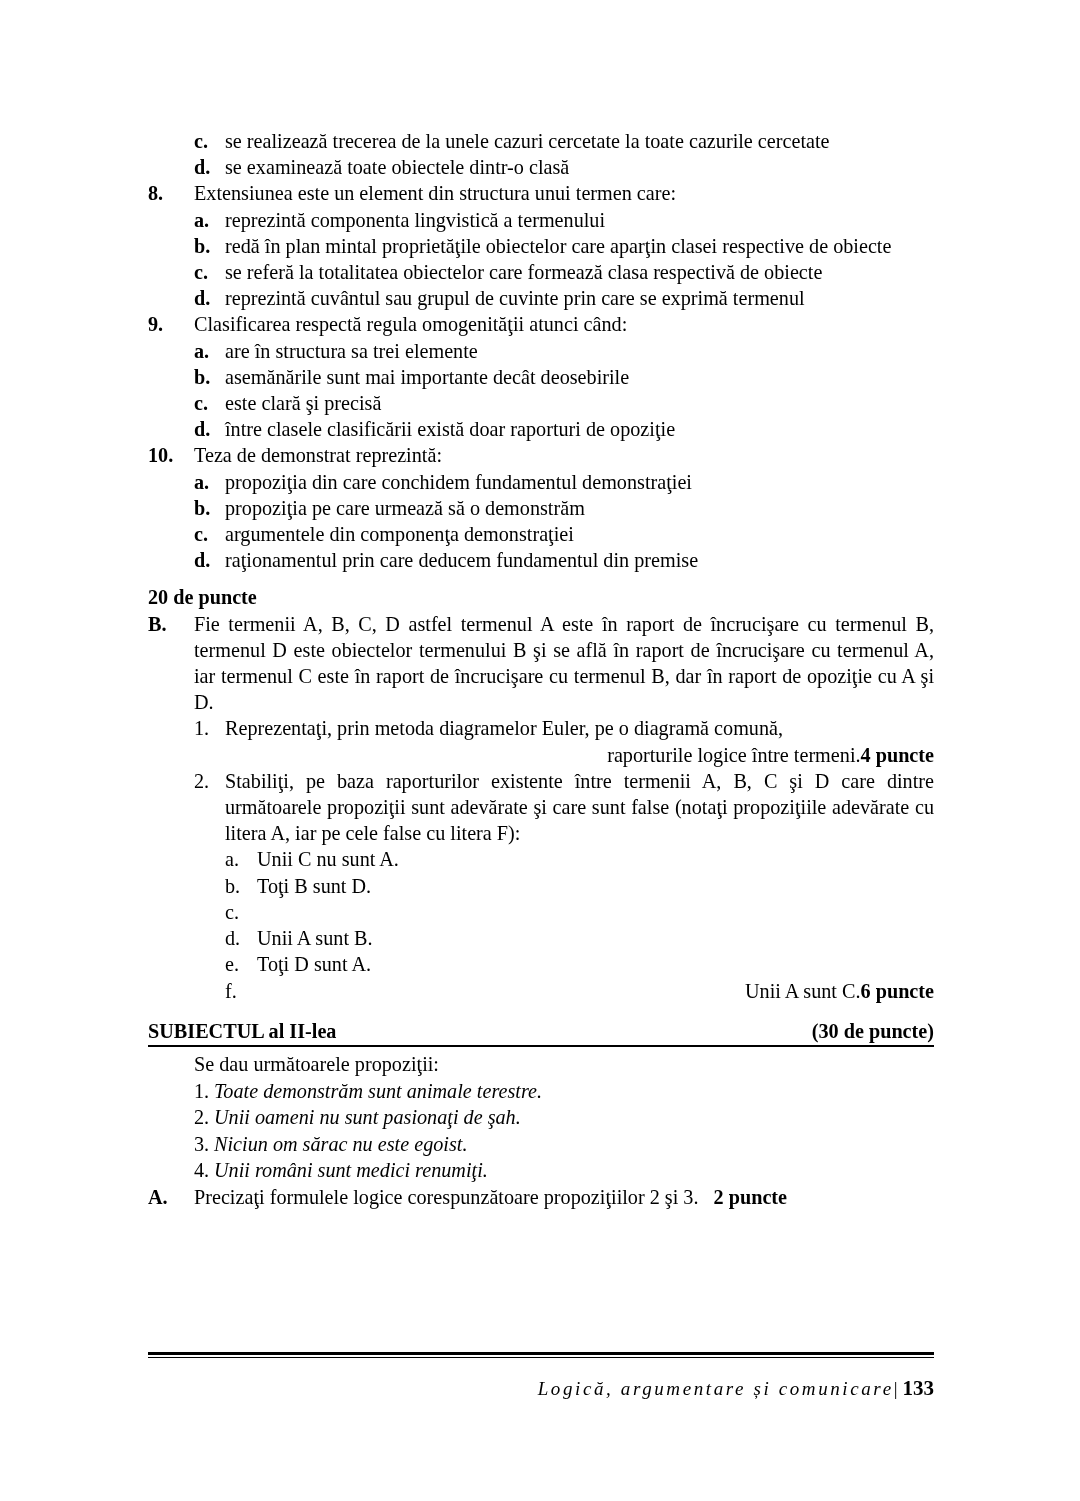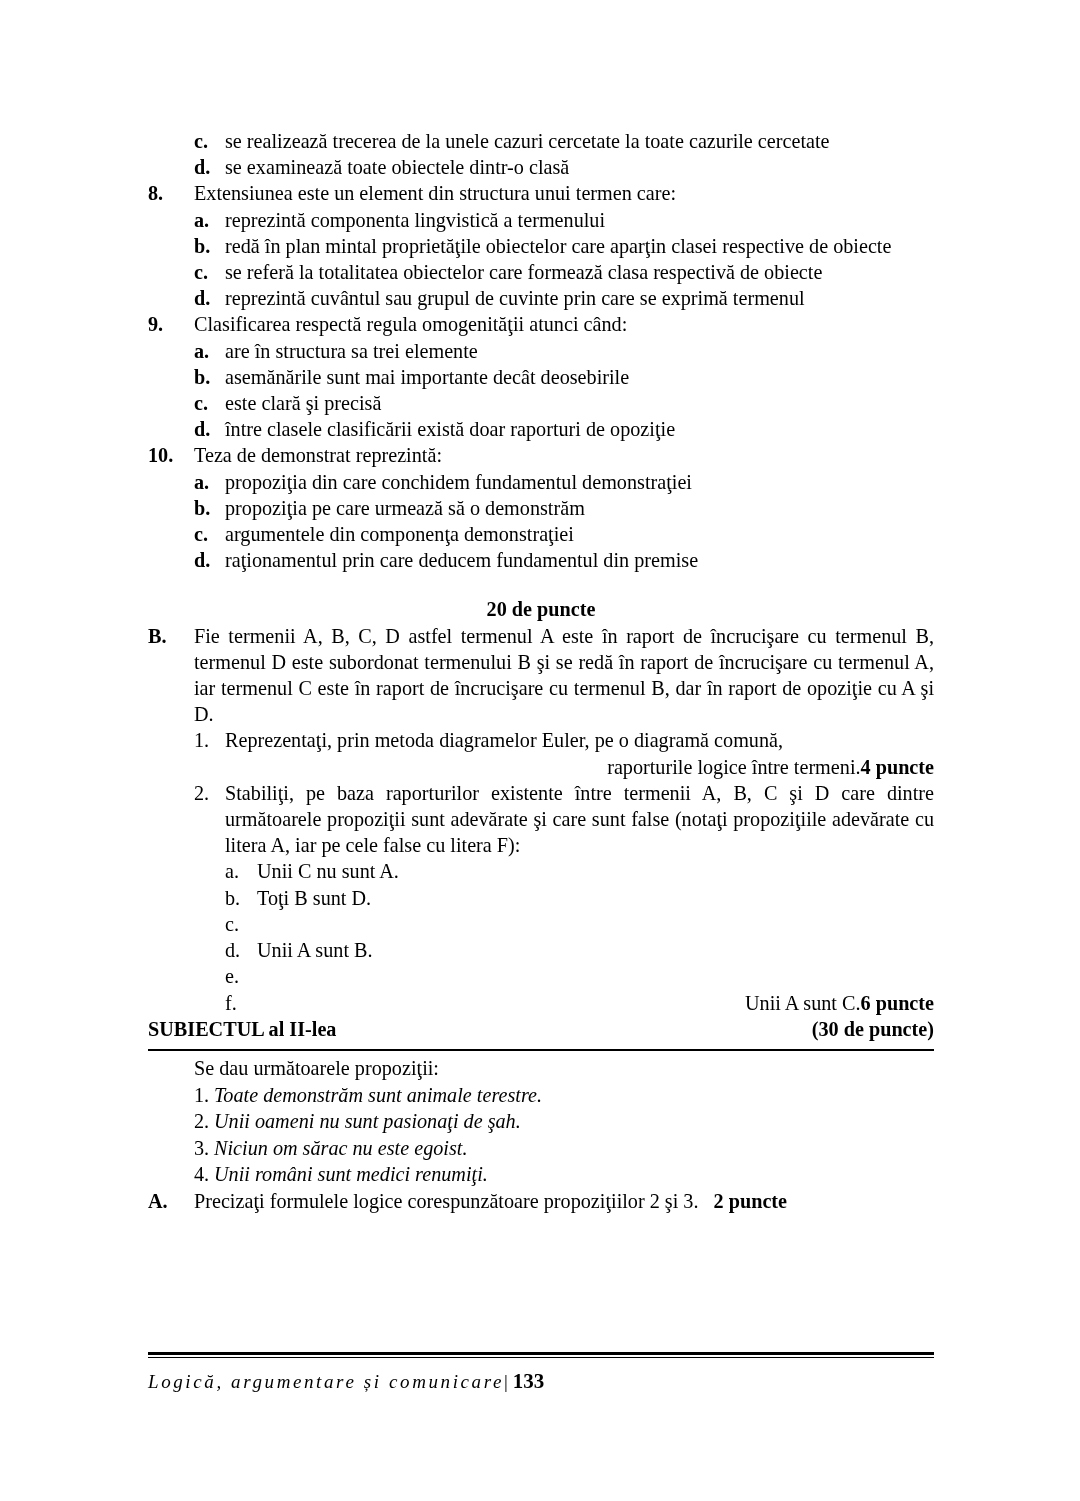--- a/index.html
+++ b/index.html
@@ -74,22 +74,21 @@
     font-weight: normal;
   }
   .body-text.nojust {
     text-align: left;
   }
   
   .points-line {
     font-size: 20.2px;
     line-height: 26.2px;
     font-weight: bold;
-    text-align: center;
-    margin-top: 12px;
+    text-align: left;
   }
   .inline-points {
     font-weight: bold;
     white-space: nowrap;
   }
   
   .lastline {
     display: flex;
     justify-content: flex-end;
     align-items: baseline;
@@ -97,21 +96,22 @@
   .lastline > span:first-child { text-align: left; }
   
   .subject-head {
     display: flex;
     justify-content: space-between;
     align-items: baseline;
     font-size: 20.2px;
     line-height: 26.2px;
     font-weight: bold;
     border-bottom: 2.2px solid #000;
-    padding-bottom: 7px;
+    padding-bottom: 1px;
+    margin-top: 14px;
   }
   
   .plain-block {
     padding-left: 46px;
     font-size: 20.2px;
     line-height: 26.6px;
     margin-top: 4px;
   }
   .prop-row {
     display: flex;
@@ -139,21 +139,22 @@
   }
   .footer-rule-gap {
     height: 2px;
     background: #ffffff;
   }
   .footer-rule-thin {
     height: 1.4px;
     background: #000;
   }
   .footer-text {
-    margin-top: 11px;
+    margin-top: 18px;
+    text-align: right;
     font-size: 19px;
     line-height: 24px;
   }
   .footer-title {
     font-style: italic;
     letter-spacing: 2.6px;
   }
   .footer-sep {
     font-style: normal;
     letter-spacing: 0;
@@ -242,21 +243,21 @@
     <span class="marker">d.</span>
     <span class="body-text nojust">raţionamentul prin care deducem fundamentul din premise</span>
   </div>
 
   <div class="gap-md"></div>
 
   <div class="points-line">20 de puncte</div>
 
   <div class="row sec-row">
     <span class="marker">B.</span>
-    <span class="body-text">Fie termenii A, B, C, D astfel termenul A este în raport de încrucişare cu termenul B, termenul D este subordonat termenului B şi se redă în raport de încrucişare cu termenul A, iar termenul C este în raport de încrucişare cu termenul B, dar în raport de opoziţie cu A şi D.</span>
+    <span class="body-text">Fie termenii A, B, C, D astfel termenul A este în raport de încrucişare cu termenul B, termenul D este obiectelor termenului B şi se află în raport de încrucişare cu termenul A, iar termenul C este în raport de încrucişare cu termenul B, dar în raport de opoziţie cu A şi D.</span>
   </div>
 
   <div class="row sub-row">
     <span class="marker">1.</span>
     <span class="body-text nojust">
       <span>Reprezentaţi, prin metoda diagramelor Euler, pe o diagramă comună,</span>
       <span class="lastline" style="display:flex;">
         <span>raporturile logice între termeni.</span>
         <span class="inline-points">4 puncte</span>
       </span>
@@ -278,20 +279,21 @@
   </div>
   <div class="row subsub-row">
     <span class="marker">c.</span>
   </div>
   <div class="row subsub-row">
     <span class="marker">d.</span>
     <span class="body-text nojust">Unii A sunt B.</span>
   </div>
   <div class="row subsub-row">
     <span class="marker">e.</span>
+    <span class="body-text nojust">Toţi D sunt A.</span>
   </div>
   <div class="row subsub-row">
     <span class="marker">f.</span>
     <span class="body-text nojust lastline">
       <span>Unii A sunt C.</span>
       <span class="inline-points">6 puncte</span>
     </span>
   </div>
 
   <div class="subject-head">

